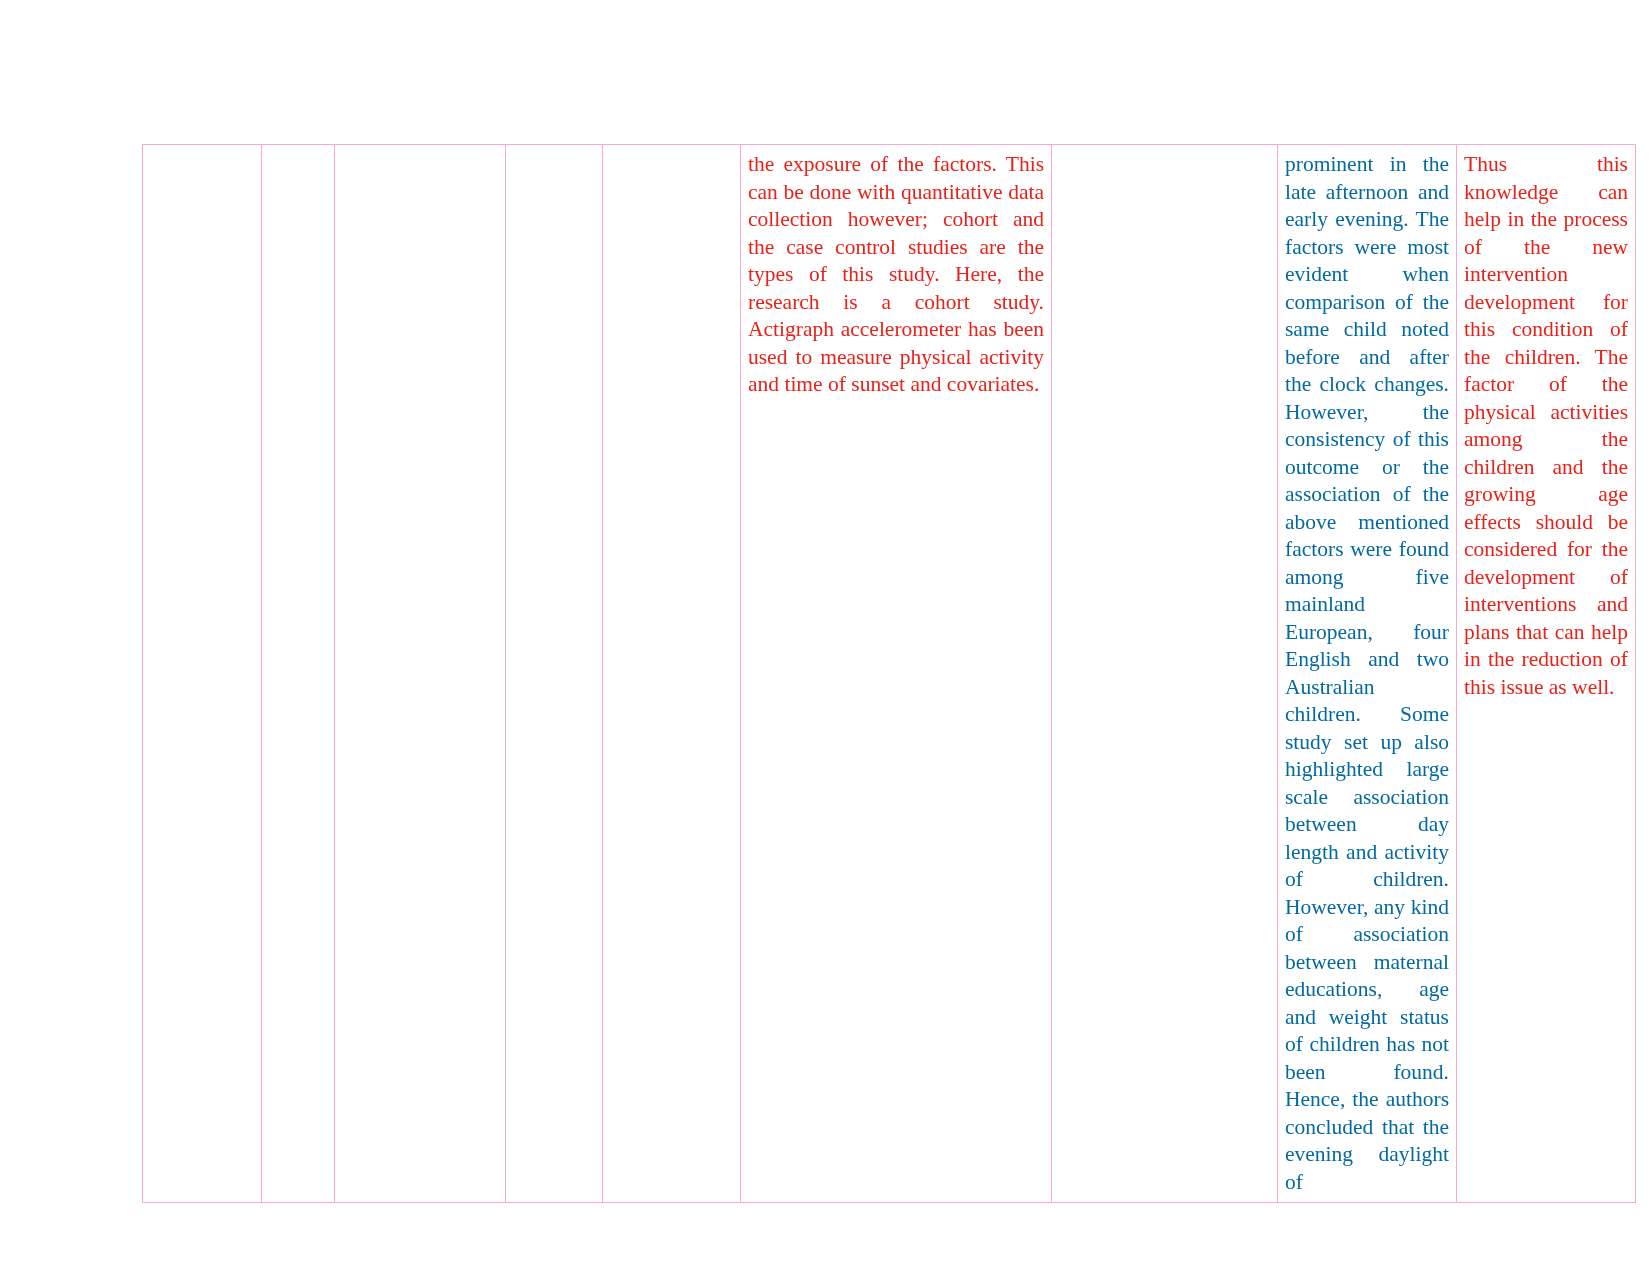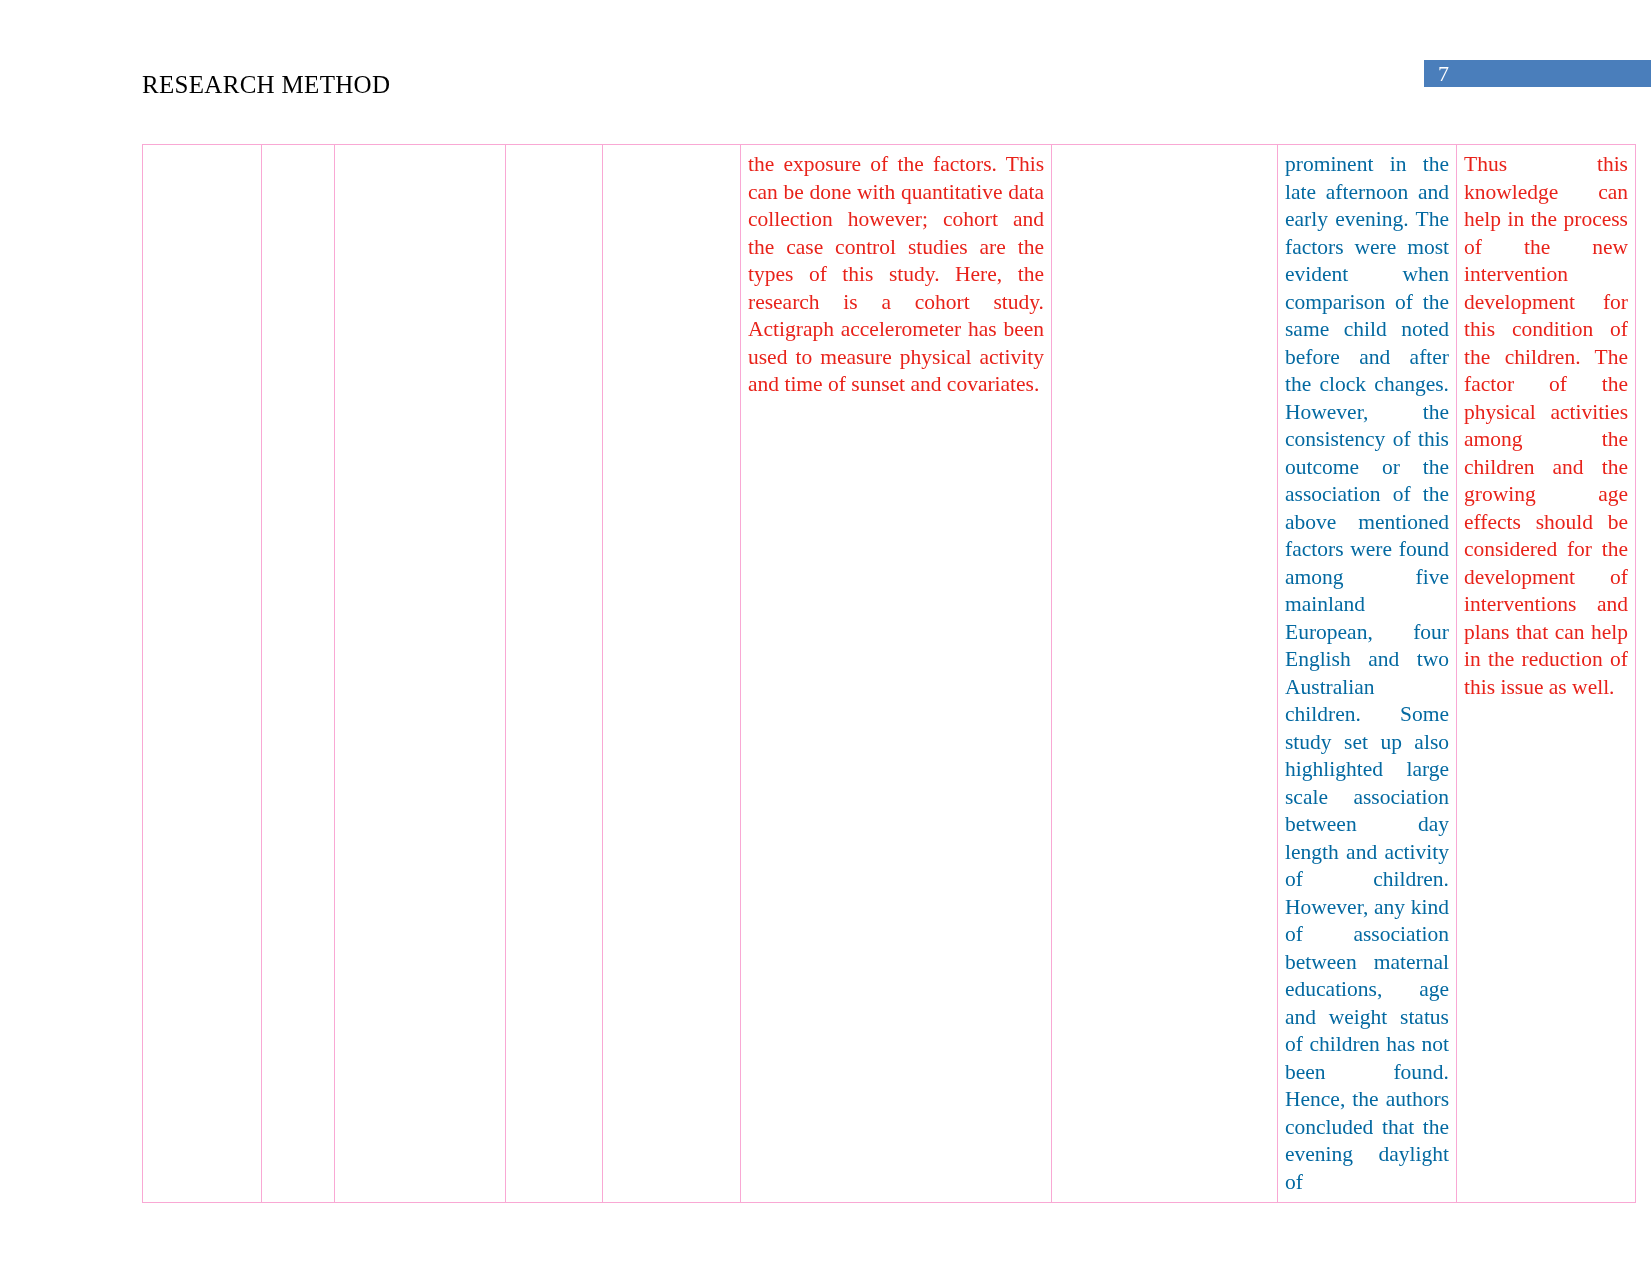--- a/index.html
+++ b/index.html
@@ -103,27 +103,20 @@
   .c5 { width: 137px; }
   .c6 { width: 310px; }
   .c7 { width: 225px; }
   .c8 { width: 178px; }
 </style>
 </head>
 <body>
 
 <div class="page">
 
-  <div class="header-row">
-    <div class="doc-title">RESEARCH METHOD</div>
-
-    <div class="page-badge">
-      <span class="num">7</span>
-    </div>
-  </div>
 
   <table class="doc-table">
     <tbody>
       <tr>
         <td class="c1">
           <div class="cell-pad">
             <p class="celltext black"></p>
           </div>
         </td>
         <td class="c2">

